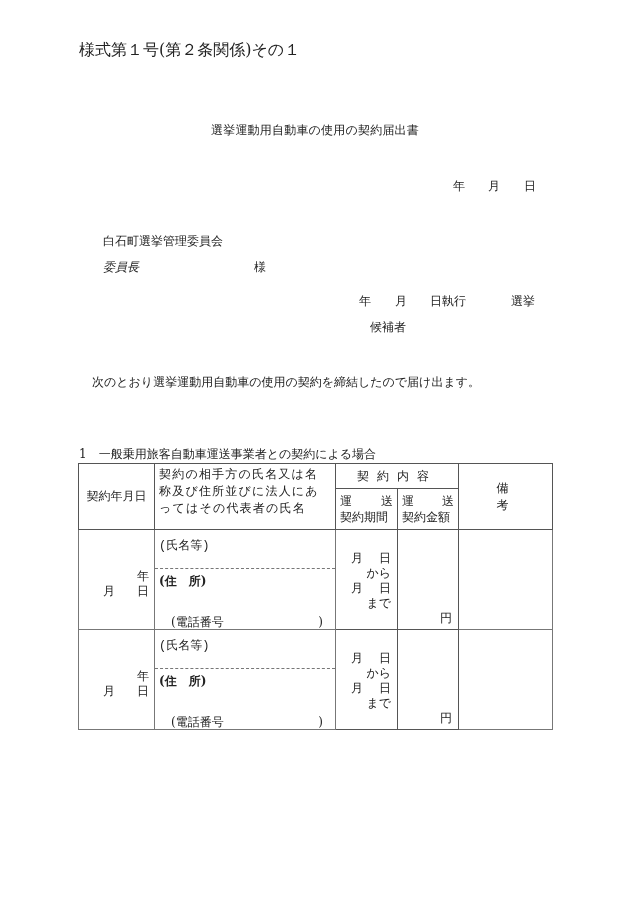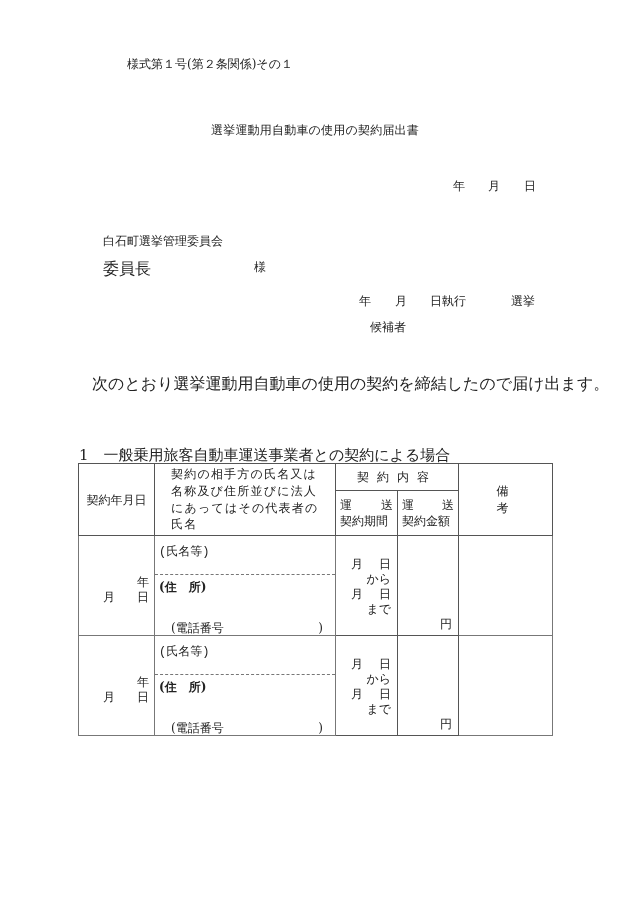--- a/index.html
+++ b/index.html
@@ -2,42 +2,42 @@
 <html><head>
 <meta charset="utf-8">
 <style>
   html, body { margin: 0; padding: 0; background: #ffffff; }
   body {
     width: 630px; height: 903px; position: relative; overflow: hidden;
     font-family: "DejaVu Serif", "Liberation Serif", serif;
     color: #222222; font-size: 12px;
   }
   .abs { position: absolute; white-space: nowrap; line-height: 1; }
-  .form-no { left: 79px; top: 58px; font-size: 12px; margin-left: 48px; }
+  .form-no { left: 79px; top: 42px; font-size: 16px; }
   .title { left: 0; width: 630px; text-align: center; top: 124px; font-size: 12px; letter-spacing: 0.2px; }
   .date-line { top: 180px; font-size: 12px; }
   .addressee { left: 103px; top: 235px; font-size: 12px; }
-  .chairman { left: 103px; top: 261px; font-size: 16px; }
+  .chairman { left: 103px; top: 261px; font-size: 12px; font-style: italic; }
   .sama { left: 254px; top: 261px; font-size: 12px; }
   .exec-line { top: 295px; font-size: 12px; }
   .candidate { left: 370px; top: 321px; font-size: 12px; }
-  .intro { left: 92px; top: 376px; font-size: 16px; }
-  .section { left: 79px; top: 448px; font-size: 15px; }
+  .intro { left: 92px; top: 376px; font-size: 12px; }
+  .section { left: 79px; top: 448px; font-size: 12px; }
 
   table.contract {
     position: absolute; left: 78px; top: 463px; width: 474px;
     border-collapse: collapse; table-layout: fixed;
     font-size: 12px; line-height: 1.35;
   }
   table.contract td {
     border: 1px solid #555555; padding: 0; vertical-align: middle;
   }
   table.contract .thick { border-width: 1.5px; border-color: #777777; }
   .hdr-date { text-align: center; height: 63px; }
-  .hdr-party { padding: 2px 16px !important; text-align: left; vertical-align: top !important; letter-spacing: 1.2px; line-height: 1.4; }
+  .hdr-party { padding: 2px 4px !important; text-align: left; vertical-align: top !important; letter-spacing: 1.2px; line-height: 1.4; }
   .hdr-contract { text-align: center; height: 24px; letter-spacing: 8px; }
   .hdr-sub { padding: 2px 4px !important; line-height: 1.35; height: 36px; }
   .hdr-sub .sp { display: flex; justify-content: space-between; }
   .hdr-remarks { text-align: center; letter-spacing: 26px; padding-left: 20px !important; }
 
   .row-cell { height: 99px; position: relative; }
   .date-cell { position: relative; }
   .date-cell .nen { position: absolute; right: 5px; top: 38px; }
   .date-cell .tsuki { position: absolute; left: 24px; top: 53px; }
   .date-cell .hi { position: absolute; right: 5px; top: 53px; }

